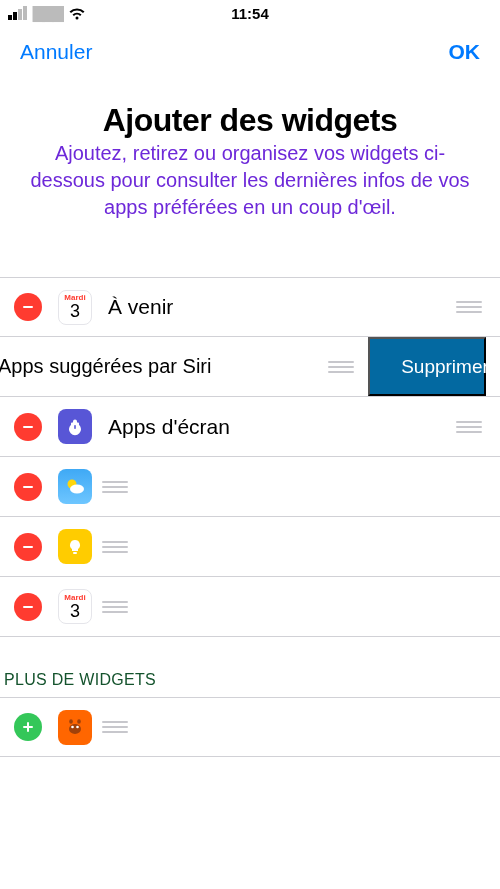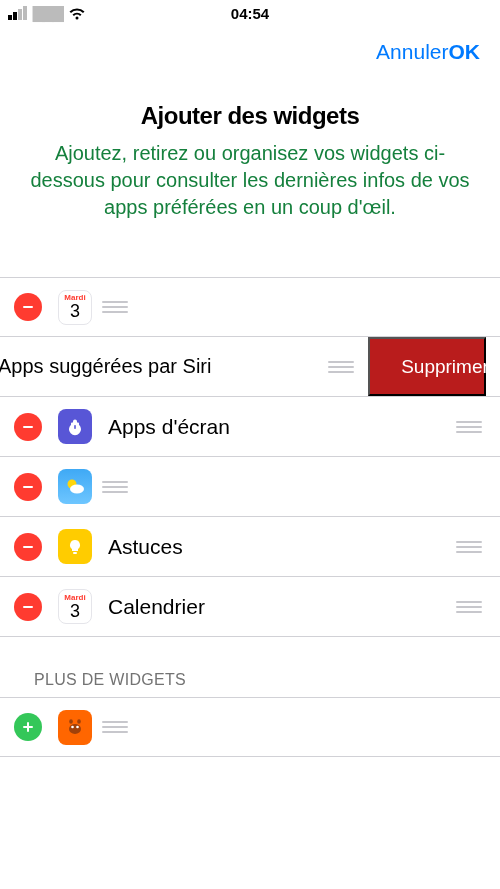--- a/index.html
+++ b/index.html
@@ -10,45 +10,45 @@
   .signal-bars { display: flex; align-items: flex-end; gap: 1px; }
   .signal-bars span { width: 4px; background: #000; display: inline-block; }
   .signal-bars span.dim { background: #bbb; }
   .wifi-icon svg, .lock-icon svg, .alarm-icon svg { display: block; }
   .battery { display: flex; align-items: center; gap: 2px; }
   .battery-body { width: 30px; height: 14px; border: 1.5px solid #000; border-radius: 3px; position: relative; padding: 1.5px; }
   .battery-cap { width: 2px; height: 6px; background: #000; border-radius: 1px; }
   .battery-fill { background: #35c759; height: 100%; width: 100%; border-radius: 1.5px; }
   .bolt { font-size: 12px; margin-left: 1px; }
   
-  .nav-bar { display: flex; justify-content: flex-end; align-items: center; padding: 14px 20px 10px; }
+  .nav-bar { display: flex; justify-content: space-between; align-items: center; padding: 14px 20px 10px; }
   .nav-btn { color: #007aff; font-size: 21px; background: none; border: none; cursor: pointer; }
   .nav-btn.bold { font-weight: 600; }
   
   .page-header { text-align: center; padding: 28px 28px 20px; }
-  .page-title { font-size: 24px; font-weight: 700; margin-bottom: 10px; letter-spacing: -0.5px; }
-  .page-desc { font-size: 20px; line-height: 1.35; color: #15803d; }
+  .page-title { font-size: 32px; font-weight: 700; margin-bottom: 1px; letter-spacing: -0.5px; }
+  .page-desc { font-size: 20px; line-height: 1.35; color: #6d28d9; }
   
   .list { margin-top: 36px; }
   .row { display: flex; align-items: center; height: 60px; border-bottom: 0.5px solid #d1d1d6; padding: 0 14px; background: #fff; position: relative; }
   .row.first { border-top: 0.5px solid #d1d1d6; }
   .row.swiped { padding-left: 0; }
   .swiped-content { display: flex; align-items: center; flex: 1; height: 100%; overflow: hidden; }
   .swiped-label { font-size: 20px; white-space: nowrap; }
   .remove-btn, .add-btn { width: 28px; height: 28px; border-radius: 50%; border: none; display: flex; align-items: center; justify-content: center; cursor: pointer; flex-shrink: 0; }
   .remove-btn { background: #ff3b30; }
   .add-btn { background: #34c759; }
   .remove-btn svg, .add-btn svg { display: block; }
   .app-icon { width: 34px; height: 35px; border-radius: 8px; margin-left: 16px; flex-shrink: 0; display: flex; align-items: center; justify-content: center; font-size: 16px; }
   .app-label { font-size: 21px; margin-left: 16px; flex: 1; white-space: nowrap; overflow: hidden; text-overflow: ellipsis; }
   .drag-handle { display: flex; flex-direction: column; gap: 3px; cursor: grab; padding: 8px 4px 8px 10px; }
   .drag-handle span { width: 26px; height: 2px; background: #c7c7cc; border-radius: 1px; }
-  .delete-action { background: #b91c1c; color: #fff; height: 100%; width: 118px; display: flex; align-items: center; justify-content: center; font-size: 19px; cursor: pointer; flex-shrink: 0; padding-left: 36px; }
-  
-  .section-header { padding: 34px 34px 8px; font-size: 16px; color: #737373; letter-spacing: 0.3px; }
+  .delete-action { background: #0369a1; color: #fff; height: 100%; width: 118px; display: flex; align-items: center; justify-content: center; font-size: 19px; cursor: pointer; flex-shrink: 0; padding-left: 36px; }
+  
+  .section-header { padding: 34px 4px 8px; font-size: 16px; color: #14532d; letter-spacing: 0.3px; }
   
   .icon-calendar { background: #fff; border: 0.5px solid #e5e5ea; flex-direction: column; font-size: 9px; line-height: 1; }
   .icon-calendar .dow { color: #ff3b30; font-size: 8px; font-weight: 600; }
   .icon-calendar .day { color: #000; font-size: 18px; font-weight: 400; }
   .icon-screentime { background: #5856d6; }
   .icon-weather { background: linear-gradient(180deg, #3fa9f5 0%, #6ec6ff 100%); }
   .icon-tips { background: #ffcc00; }
   .icon-reminders { background: #fff; border: 0.5px solid #e5e5ea; }
   .icon-uc { background: #ff6600; }
   .pointer { font-size: 20px; margin-left: 4px; }
@@ -64,21 +64,21 @@
         <span style="height:11px" class="dim"></span>
         <span style="height:14px" class="dim"></span>
     </div>
     <span style="color:#bbb;letter-spacing:-2px">▇▇▇</span>
     <span class="wifi-icon">
       <svg width="18" height="13" viewBox="0 0 18 13">
           <path d="M9 12.5a1.5 1.5 0 100-3 1.5 1.5 0 000 3zM4.5 7.5a6.5 6.5 0 019 0l-1.4 1.4a4.5 4.5 0 00-6.2 0L4.5 7.5zM1.5 4.5a10.7 10.7 0 0115 0L15 6a8.5 8.5 0 00-12 0L1.5 4.5z" fill="#000"></path>
         </svg>
     </span>
   </div>
-  <div style="position:absolute;left:50%;transform:translateX(-50%);font-weight:600">04:54</div>
+  <div style="position:absolute;left:50%;transform:translateX(-50%);font-weight:600">11:54</div>
 </div>
 
 <div class="nav-bar">
   <button class="nav-btn">Annuler</button>
   <button class="nav-btn bold">OK</button>
 </div>
 
 <div class="page-header">
   <h1 class="page-title">Ajouter des widgets</h1>
   <p class="page-desc">Ajoutez, retirez ou organisez vos widgets ci-dessous pour consulter les dernières infos de vos apps préférées en un coup d'œil.</p>
@@ -89,20 +89,21 @@
   <div class="row first">
     <button class="remove-btn">
       <svg width="14" height="14" viewBox="0 0 14 14">
           <rect x="2" y="6" width="10" height="2" rx="1" fill="#fff"></rect>
         </svg>
     </button>
     <div class="app-icon icon-calendar">
       <span class="dow">Mardi</span>
       <span class="day">3</span>
     </div>
+    <span class="app-label">À venir</span>
     <div class="drag-handle">
         <span></span>
         <span></span>
         <span></span>
       </div>
   </div>
 
   <div class="row swiped">
     <div class="swiped-content">
       <span class="swiped-label" style="margin-left:-2px">Apps suggérées par Siri</span>
@@ -160,39 +161,37 @@
       <svg width="14" height="14" viewBox="0 0 14 14">
           <rect x="2" y="6" width="10" height="2" rx="1" fill="#fff"></rect>
         </svg>
     </button>
     <div class="app-icon icon-tips">
       <svg width="20" height="20" viewBox="0 0 20 20">
           <path d="M10 3a5 5 0 00-3 9v2h6v-2a5 5 0 00-3-9z" fill="#fff"></path>
           <rect x="8" y="15" width="4" height="2" rx="1" fill="#fff"></rect>
         </svg>
     </div>
-    <span class="app-label">Astuces</span>
     <div class="drag-handle">
         <span></span>
         <span></span>
         <span></span>
       </div>
   </div>
 
   <div class="row">
     <button class="remove-btn">
       <svg width="14" height="14" viewBox="0 0 14 14">
           <rect x="2" y="6" width="10" height="2" rx="1" fill="#fff"></rect>
         </svg>
     </button>
     <div class="app-icon icon-calendar">
       <span class="dow">Mardi</span>
       <span class="day">3</span>
     </div>
-    <span class="app-label">Calendrier</span>
     <div class="drag-handle">
         <span></span>
         <span></span>
         <span></span>
       </div>
   </div>
 
 </div>
 
 <div class="section-header">PLUS DE WIDGETS</div>

